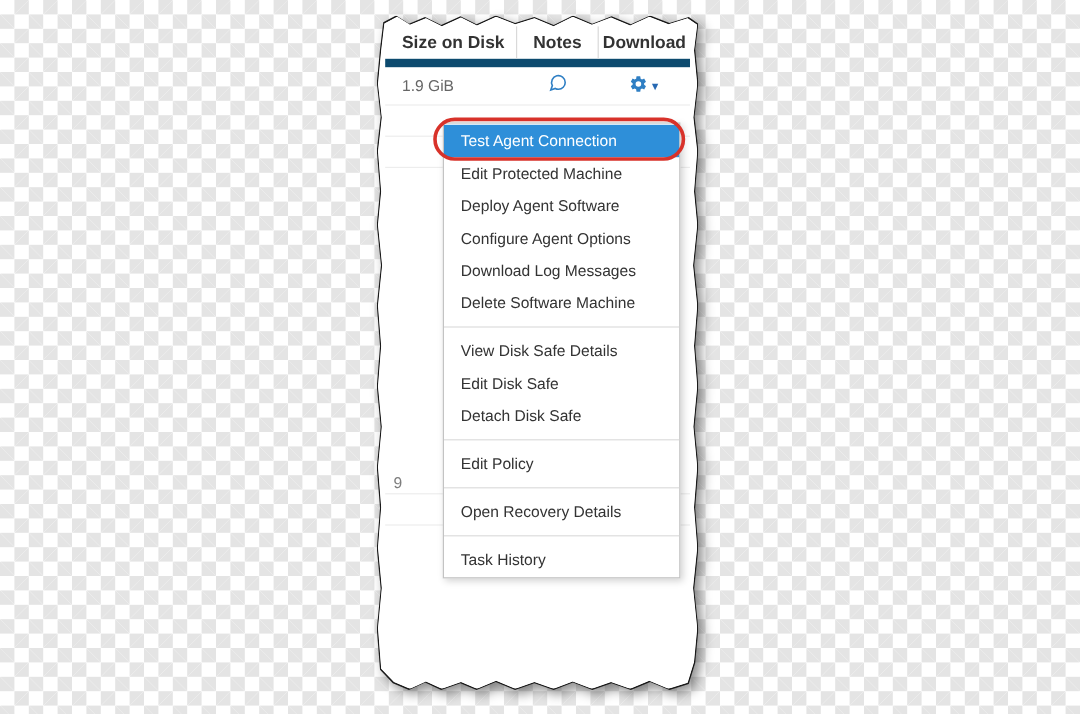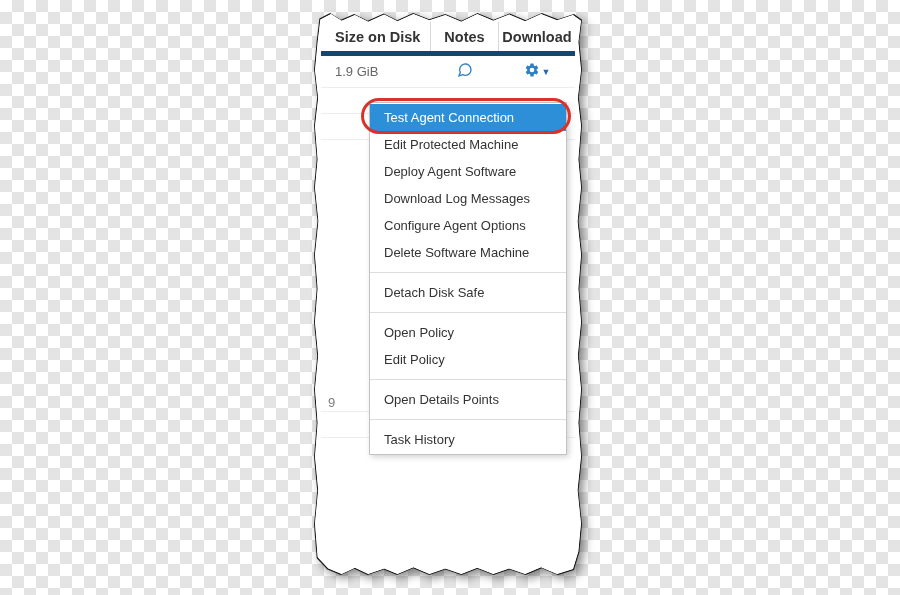--- a/index.html
+++ b/index.html
@@ -57,21 +57,21 @@
         97% 99.1%, 91% 100%, 85% 98.8%, 79% 100%, 73% 99%, 67% 100%, 61% 98.9%, 55% 100%, 49% 99%, 43% 100%, 37% 98.8%, 31% 100%, 26% 99%, 20% 100%, 15% 98.9%, 10% 100%, 5% 99%,
         1% 97%, 0% 91%, 1.2% 85%, 0% 79%, 1% 73%, 0% 67%, 1.2% 61%, 0% 55%, 1% 49%, 0% 43%, 1.3% 37%, 0% 31%, 1% 26%, 0% 20%, 1.2% 15%, 0% 10%, 1% 5%
       );
     }
     .content {
       position: absolute;
       inset: 8px 6px 8px 6px;
     }
     .grid-head {
       display: flex;
-      border-bottom: 5px solid #0c4a6e;
+      border-bottom: 7px solid #0c4a6e;
       height: 34px;
       align-items: flex-end;
       font-size: 14.5px;
       color: #333;
       font-weight: 600;
     }
     .col-size { flex: 0 0 110px; padding-left: 14px; border-right: 1px solid #d9d9d9; height:100%; display:flex; align-items:center;}
     .col-notes { flex: 0 0 68px; text-align: center; border-right: 1px solid #d9d9d9; height:100%; display:flex; align-items:center; justify-content:center;}
     .col-actions { flex: 1; text-align: center; height:100%; display:flex; align-items:center; justify-content:center;}
     .grid-row {
@@ -173,29 +173,30 @@
       <div class="faint-row" style="top:364px"></div>
       <div class="faint-row" style="top:390px"></div>
       <span class="stray-9">9</span>
 
       <div class="highlight-ring"></div>
 
       <div class="menu" id="actions-menu">
           <div class="menu-item selected">Test Agent Connection</div>
           <div class="menu-item">Edit Protected Machine</div>
           <div class="menu-item">Deploy Agent Software</div>
+          <div class="menu-item">Configure Agent Options</div>
           <div class="menu-item">Download Log Messages</div>
-          <div class="menu-item">Configure Agent Options</div>
           <div class="menu-item">Delete Software Machine</div>
           <div class="menu-sep"></div>
+          <div class="menu-item">View Disk Safe Details</div>
+          <div class="menu-item">Edit Disk Safe</div>
           <div class="menu-item">Detach Disk Safe</div>
           <div class="menu-sep"></div>
-          <div class="menu-item">Open Policy</div>
           <div class="menu-item">Edit Policy</div>
           <div class="menu-sep"></div>
-          <div class="menu-item">Open Details Points</div>
+          <div class="menu-item">Open Recovery Details</div>
           <div class="menu-sep"></div>
           <div class="menu-item">Task History</div>
         </div>
 
     </div>
   </div>
 </div>
 
 </body></html>

